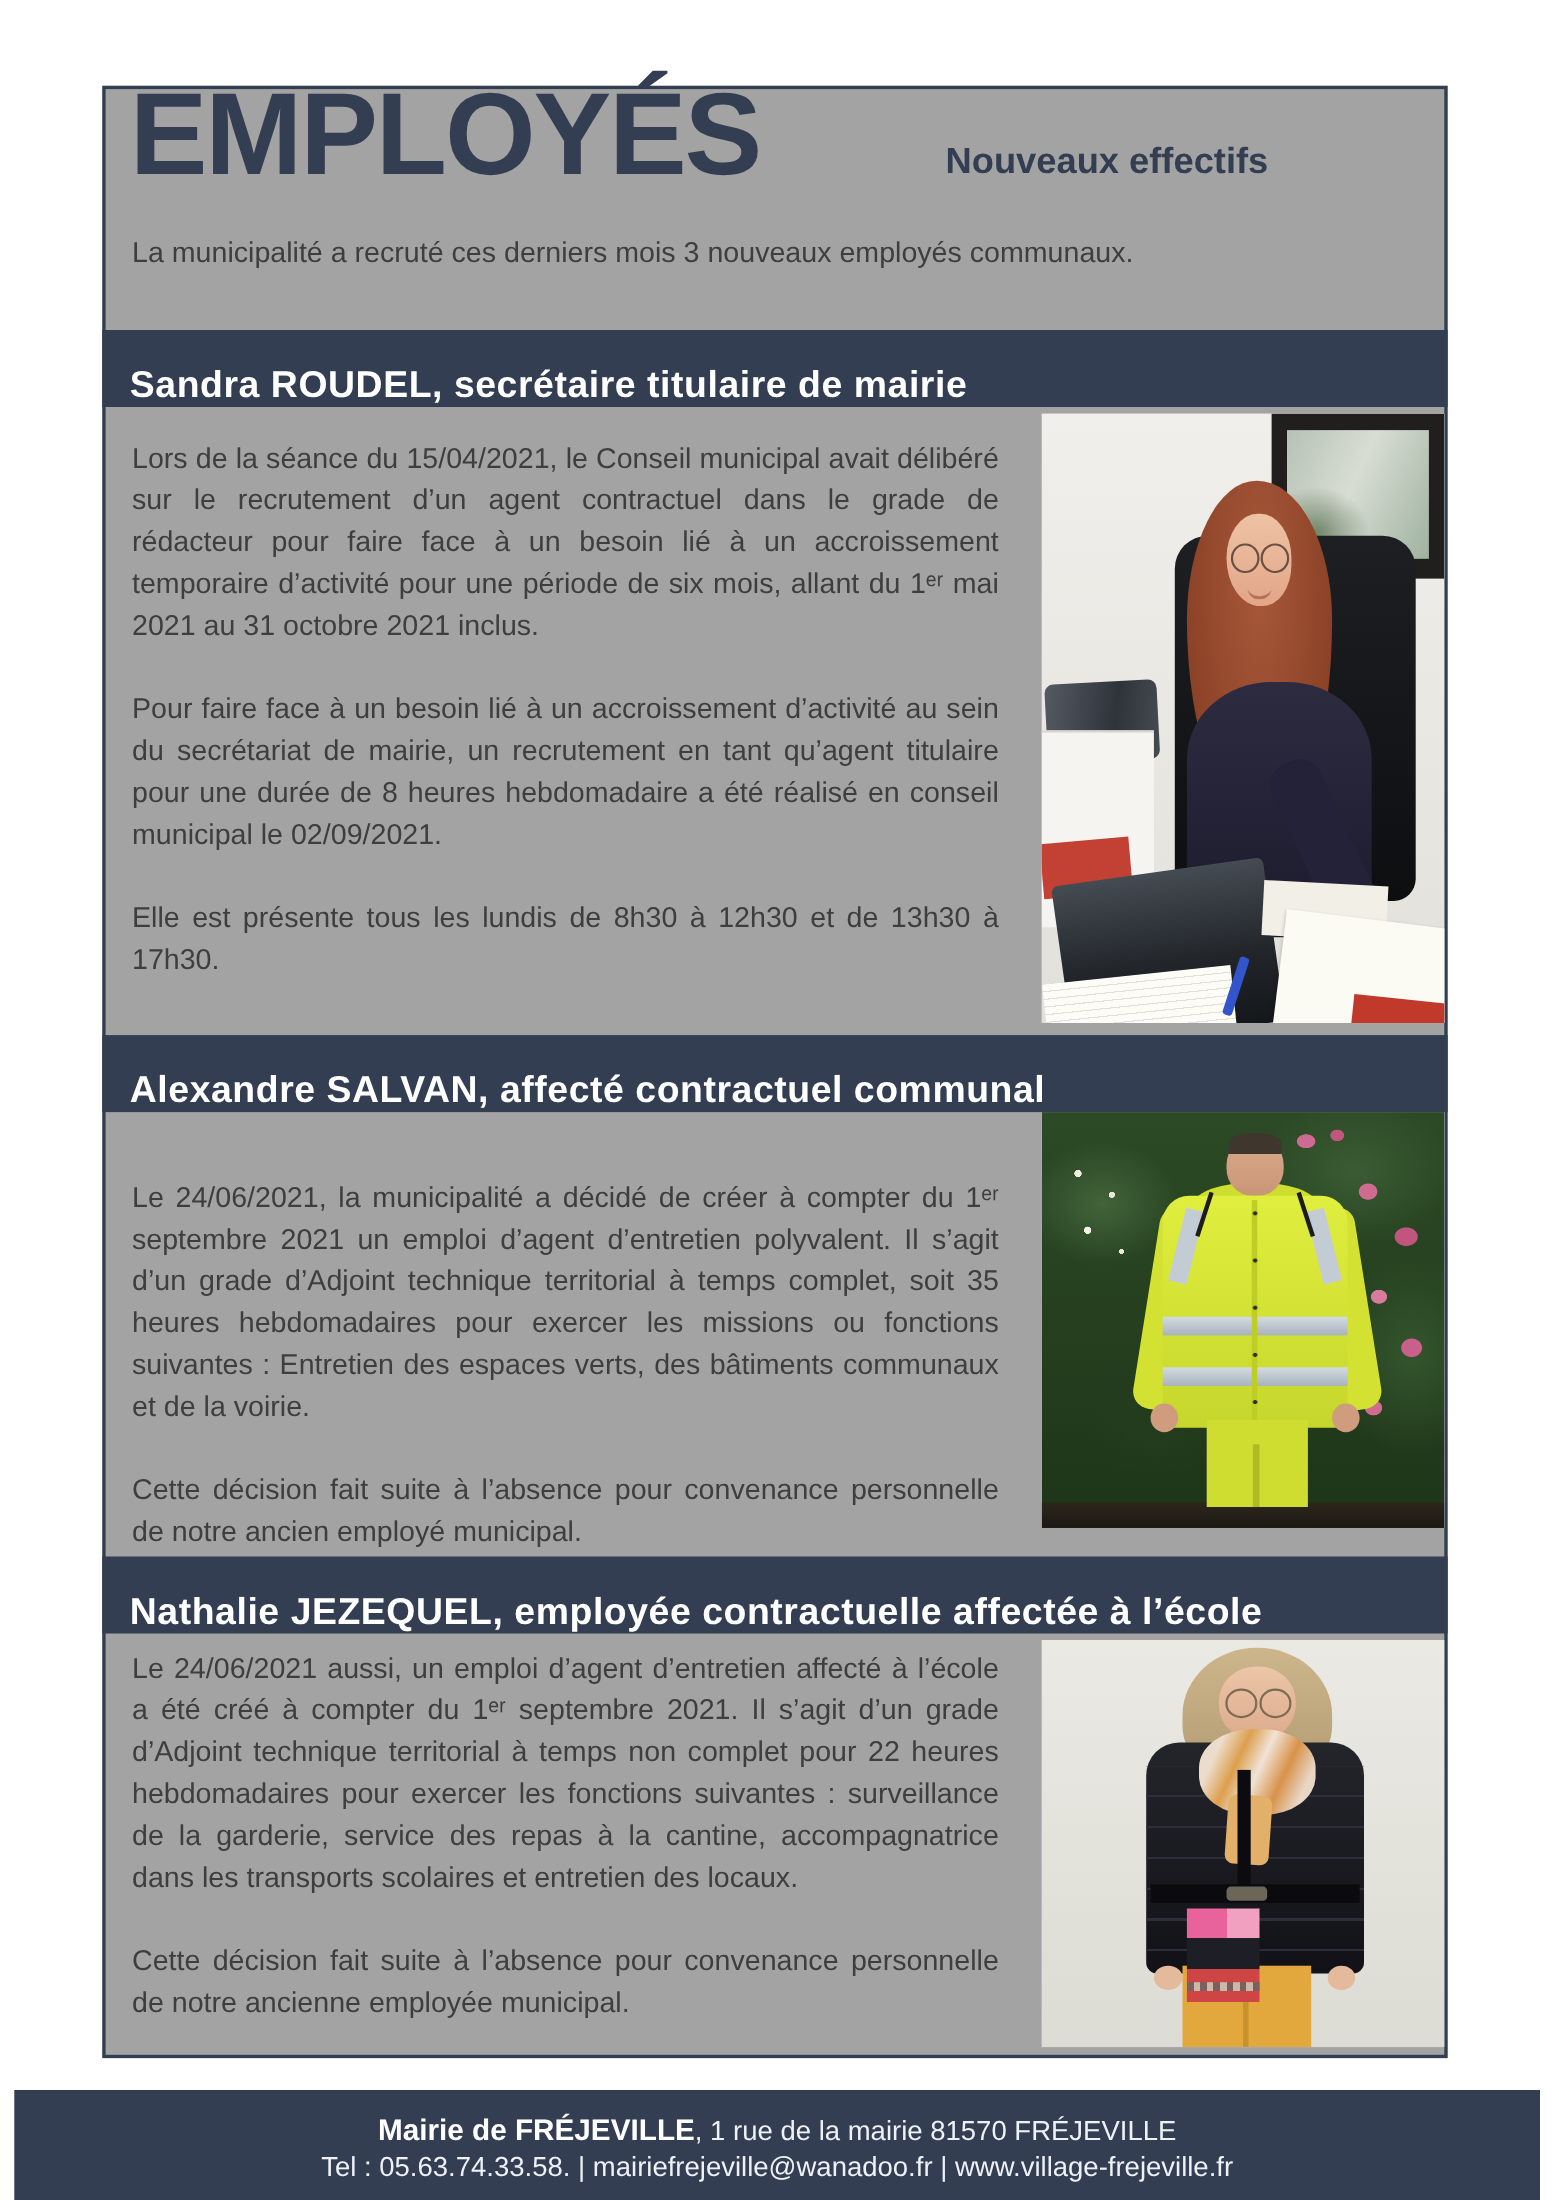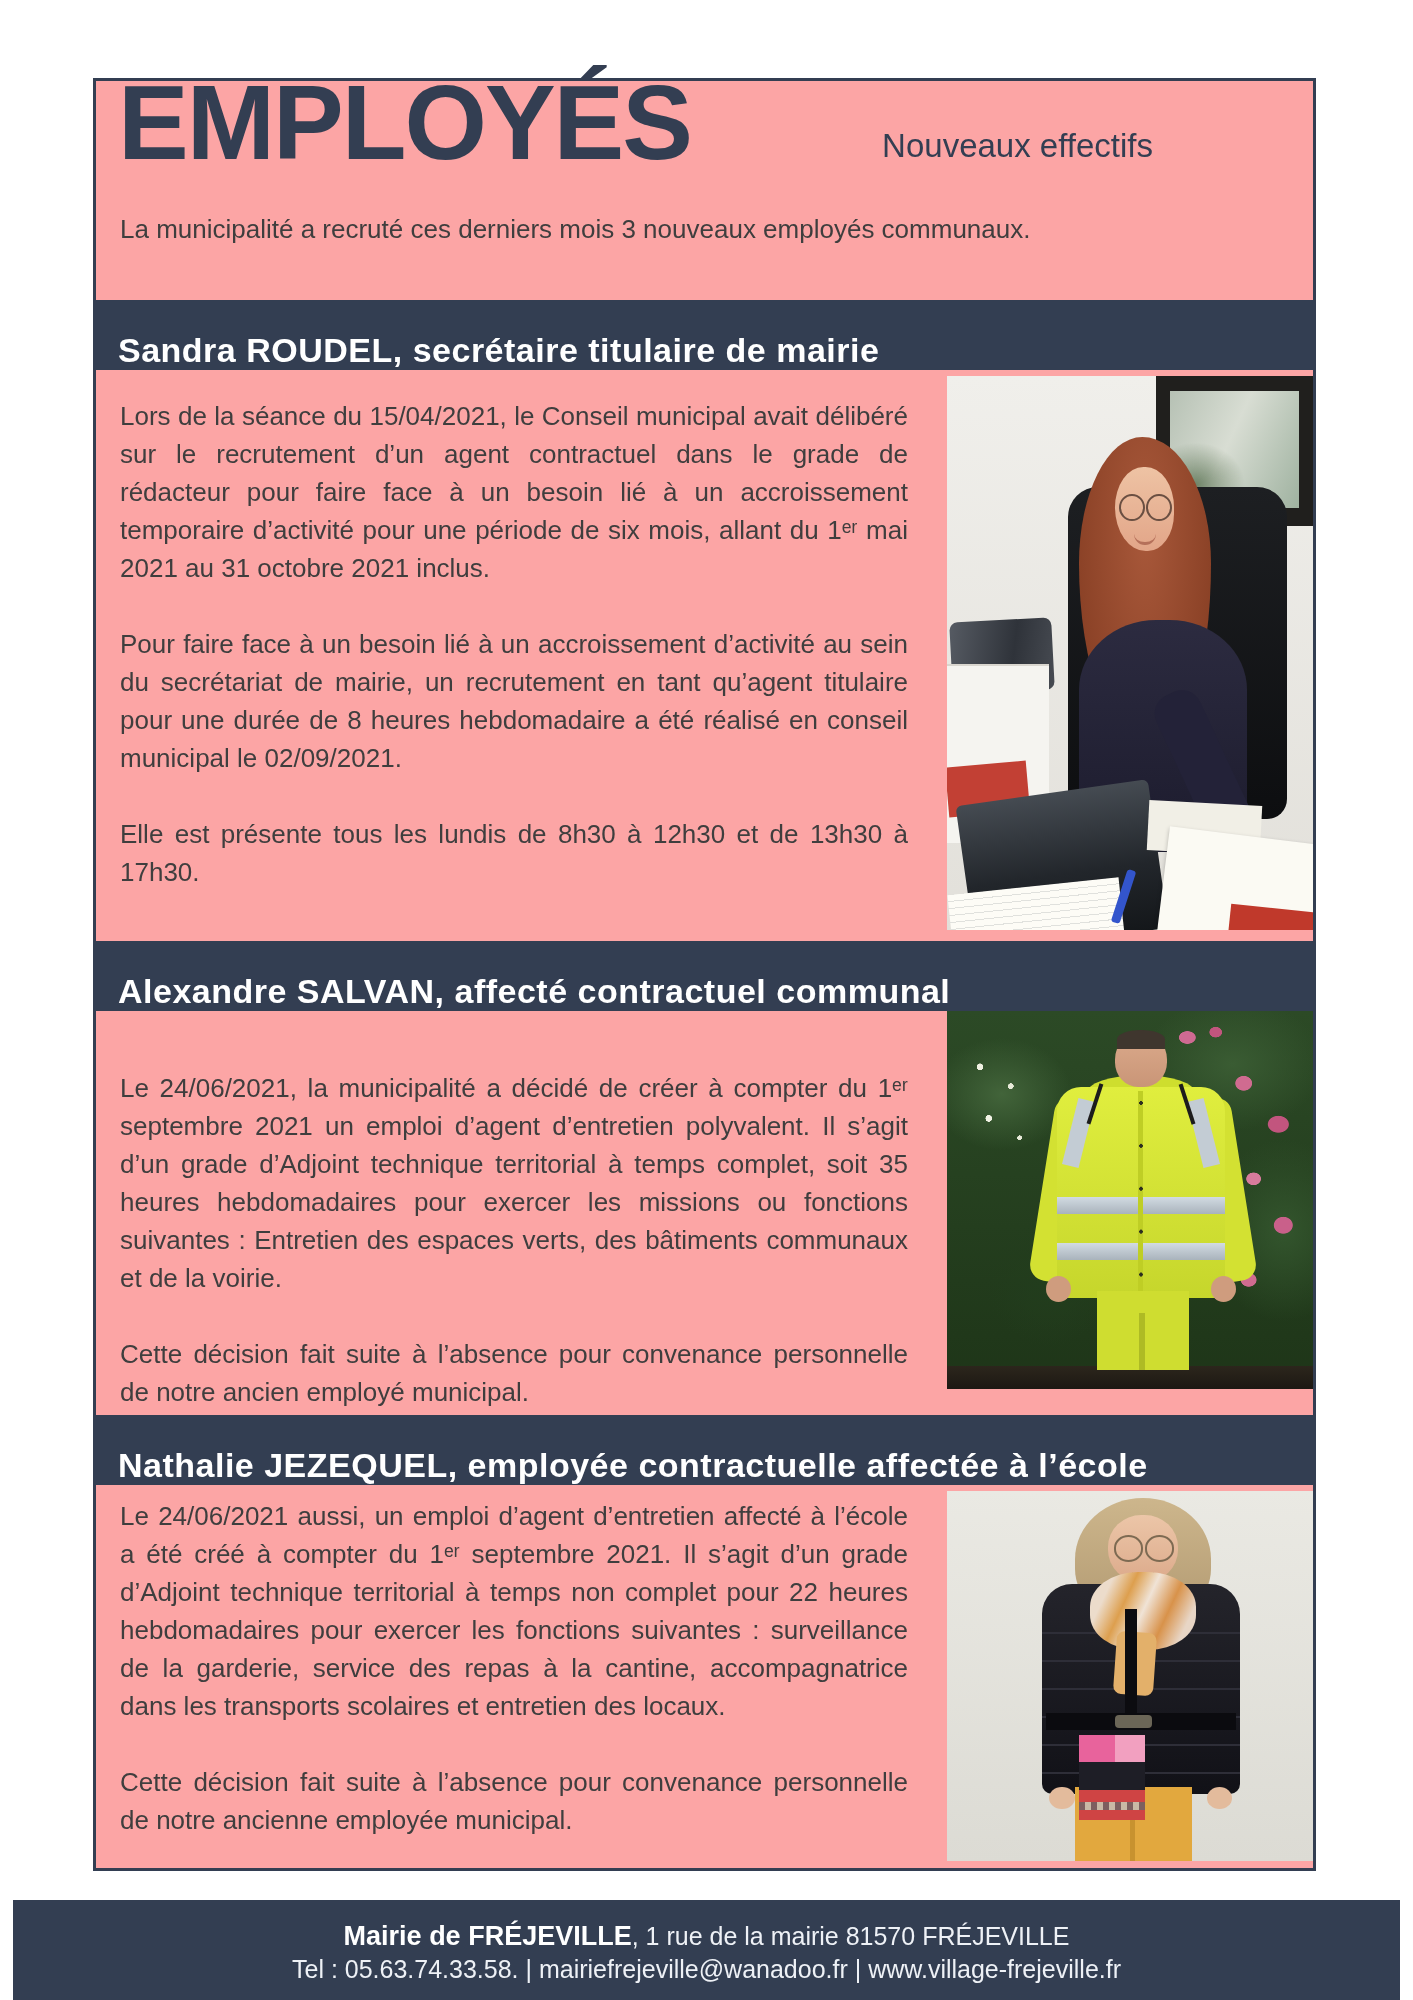--- a/index.html
+++ b/index.html
@@ -5,25 +5,25 @@
   :root{
     --accent:#333e52;
     --body-text:#3f3e3e;
     --page-bg:#ffffff;
     --hivis-yellow:#d9e636;
   }
   html,body{margin:0;padding:0;background:#fff;}
   .page{position:relative;width:1413px;height:2000px;background:var(--page-bg);
         overflow:hidden;font-family:"Liberation Sans","DejaVu Sans",sans-serif;}
   .frame{position:absolute;left:93px;top:78px;width:1223px;height:1793px;
-         border:3px solid var(--accent);background:#fca5a5;box-sizing:border-box;}
+         border:3px solid var(--accent);background:#a3a3a3;box-sizing:border-box;}
   
   .title{position:absolute;left:22px;top:-14px;margin:0;font-size:106px;line-height:1.05;
          font-weight:bold;letter-spacing:-2px;color:var(--accent);}
-  .tagline{position:absolute;right:160px;top:46px;font-size:33px;font-weight:normal;color:var(--accent);}
+  .tagline{position:absolute;right:160px;top:46px;font-size:33px;font-weight:bold;color:var(--accent);}
   .intro{position:absolute;left:24px;top:130px;width:1100px;font-size:26px;line-height:37px;color:var(--body-text);}
   
   .band{position:absolute;left:-3px;right:-3px;height:70px;background:var(--accent);
         display:flex;align-items:flex-end;padding-left:25px;box-sizing:border-box;}
   .band span{color:#fff;font-size:34px;font-weight:bold;letter-spacing:0.5px;white-space:nowrap;}
   .band1{top:219px;} .band2{top:860px;} .band3{top:1334px;}
   
   .text{position:absolute;left:24px;width:788px;color:var(--body-text);
         font-size:26px;line-height:38px;text-align:justify;overflow:hidden;}
   .text p{margin:0 0 38px 0;}

